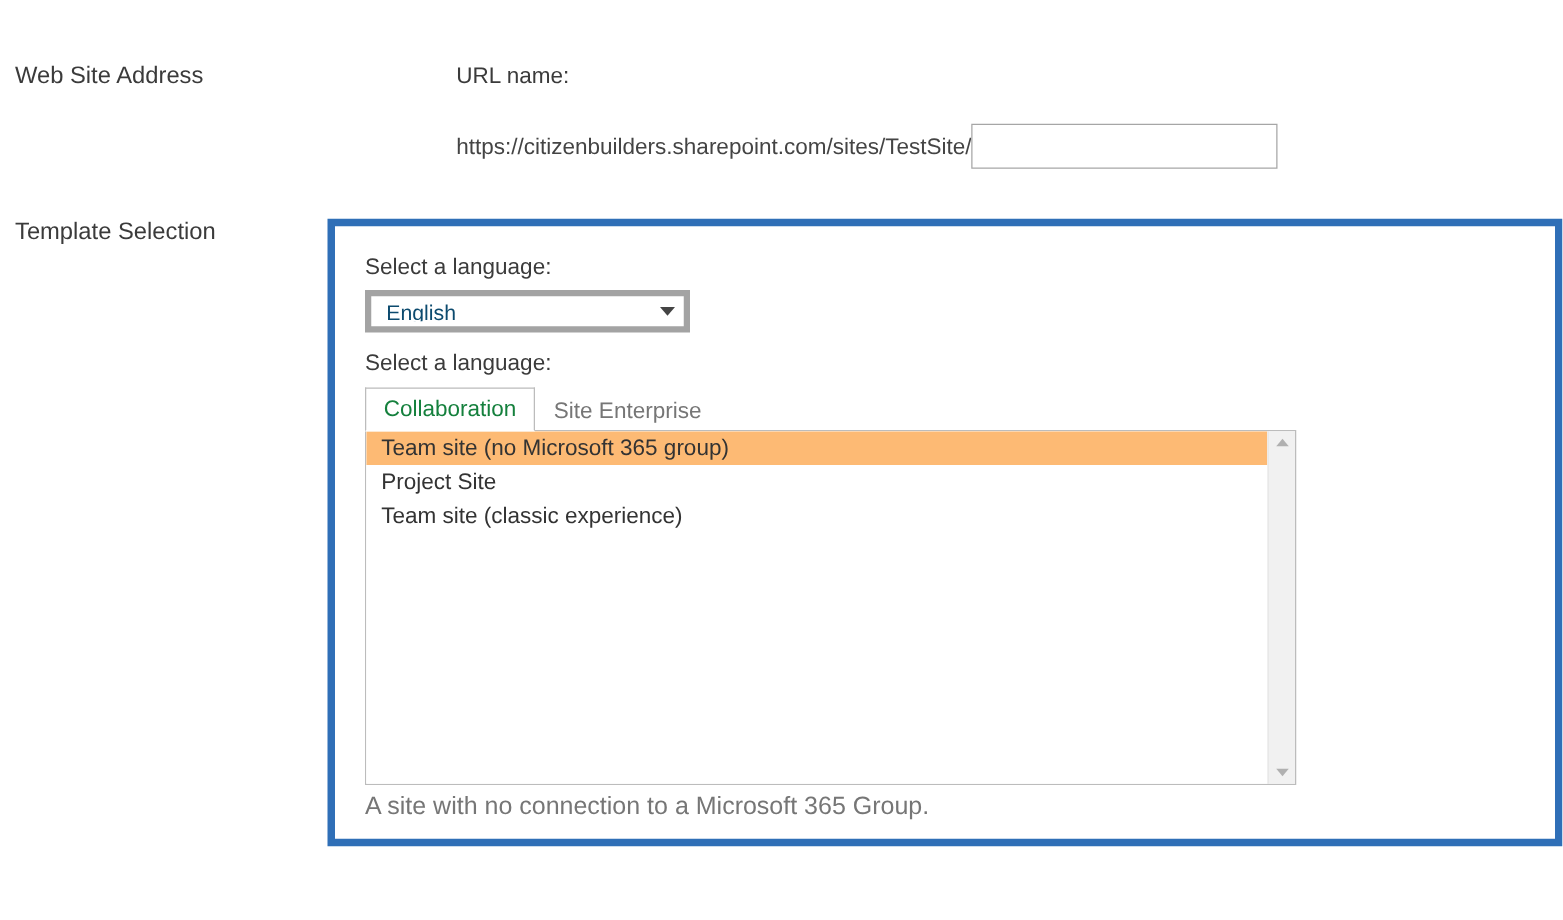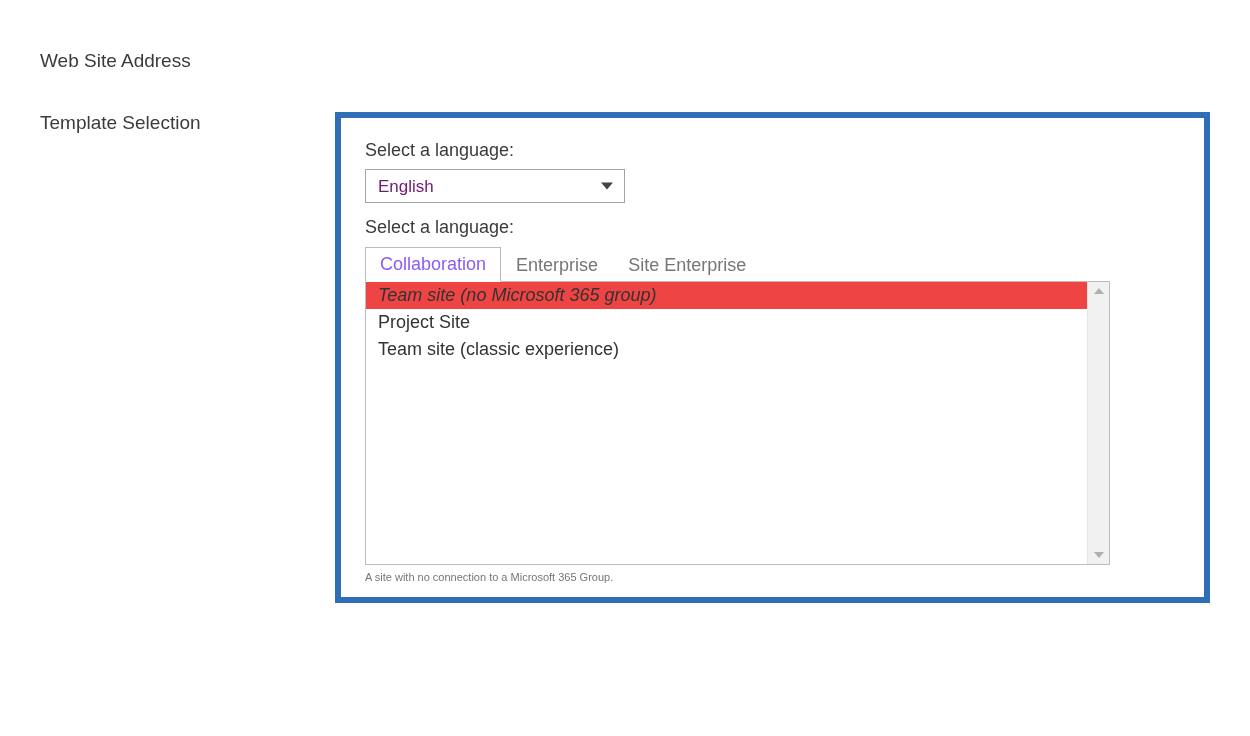--- a/index.html
+++ b/index.html
@@ -21,21 +21,21 @@
       align-items: flex-start;
     }
     .row-address {
       padding-top: 50px;
     }
     .row-template {
       padding-top: 40px;
     }
     .left-label {
       width: 335px;
-      padding-left: 40px;
+      padding-left: 12px;
       color: #3b3b3b;
       font-size: 19px;
       font-weight: 400;
     }
     .right-content {
       flex: 1;
     }
     .field-label {
       color: #3b3b3b;
       font-size: 18px;
@@ -57,35 +57,35 @@
       height: 36px;
       width: 245px;
       border: 1px solid #a6a6a6;
       padding: 4px 8px;
       font-size: 16px;
       background: #fff;
     }
     .highlight-box {
       border: 6px solid #2f6fb7;
       background: #fff;
-      width: 875px;
+      width: 988px;
       padding: 22px 24px 14px 24px;
     }
     .lang-select {
       width: 260px;
       height: 34px;
-      border: 1px solid #a3a3a3;
+      border: 5px solid #a3a3a3;
       background: #fff;
       font-size: 17px;
       padding: 4px 30px 4px 12px;
       appearance: none;
       -webkit-appearance: none;
       -moz-appearance: none;
       position: relative;
-      color: #701a75;
+      color: #0c4a6e;
     }
     .select-wrap {
       position: relative;
       display: inline-block;
       margin-bottom: 14px;
     }
     .select-wrap::after {
       content: "";
       position: absolute;
       right: 12px;
@@ -108,21 +108,21 @@
       font-size: 18px;
       color: #767676;
       cursor: pointer;
       border: 1px solid transparent;
       border-bottom: none;
       position: relative;
       bottom: -1px;
       background: transparent;
     }
     .tab.active {
-      color: #8b5cf6;
+      color: #15803d;
       border: 1px solid #bcbcbc;
       border-bottom: 1px solid #fff;
       background: #fff;
     }
     .listbox-wrap {
       display: flex;
       border: 1px solid #bcbcbc;
       width: 745px;
       height: 284px;
     }
@@ -131,22 +131,21 @@
       overflow: auto;
       background: #fff;
     }
     .list-item {
       padding: 3px 12px;
       font-size: 18px;
       color: #333;
       cursor: default;
     }
     .list-item.selected {
-      background: #ef4444;
-      font-style: italic;
+      background: #fdba74;
     }
     .scrollbar {
       width: 22px;
       background: #f1f1f1;
       display: flex;
       flex-direction: column;
       justify-content: space-between;
       align-items: center;
       border-left: 1px solid #e5e5e5;
     }
@@ -158,51 +157,59 @@
       margin: 6px 0;
     }
     .scroll-arrow.up {
       border-bottom: 6px solid #b0b0b0;
     }
     .scroll-arrow.down {
       border-top: 6px solid #b0b0b0;
     }
     .template-desc {
       color: #767676;
-      font-size: 11px;
+      font-size: 20px;
       padding-top: 6px;
     }
     .url-label-block {
       padding-left: 30px;
     }
   </style>
 </head>
 <body>
 
 <div class="form-row row-address">
   <div class="left-label">Web Site Address</div>
+  <div class="right-content">
+    <div class="url-label-block">
+      <div class="field-label">URL name:</div>
+    </div>
+    <div class="url-row">
+      <span class="url-prefix">https://citizenbuilders.sharepoint.com/sites/TestSite/</span>
+      <input type="text" class="url-input" value="" style="">
+    </div>
+  </div>
 </div>
 
 <div class="form-row row-template">
   <div class="left-label">Template Selection</div>
   <div class="right-content">
     <div class="highlight-box">
 
       <div class="field-label">Select a language:</div>
       <div class="select-wrap">
         <select class="lang-select">
           <option>English</option>
         </select>
       </div>
 
       <div class="field-label">Select a language:</div>
 
       <div class="tabs">
         <div class="tab active">Collaboration</div>
-        <div class="tab">Enterprise</div>
         <div class="tab">Site Enterprise</div>
       </div>
 
       <div class="listbox-wrap">
         <div class="listbox">
           <div class="list-item selected">Team site (no Microsoft 365 group)</div>
           <div class="list-item">Project Site</div>
           <div class="list-item">Team site (classic experience)</div>
         </div>
         <div class="scrollbar">

